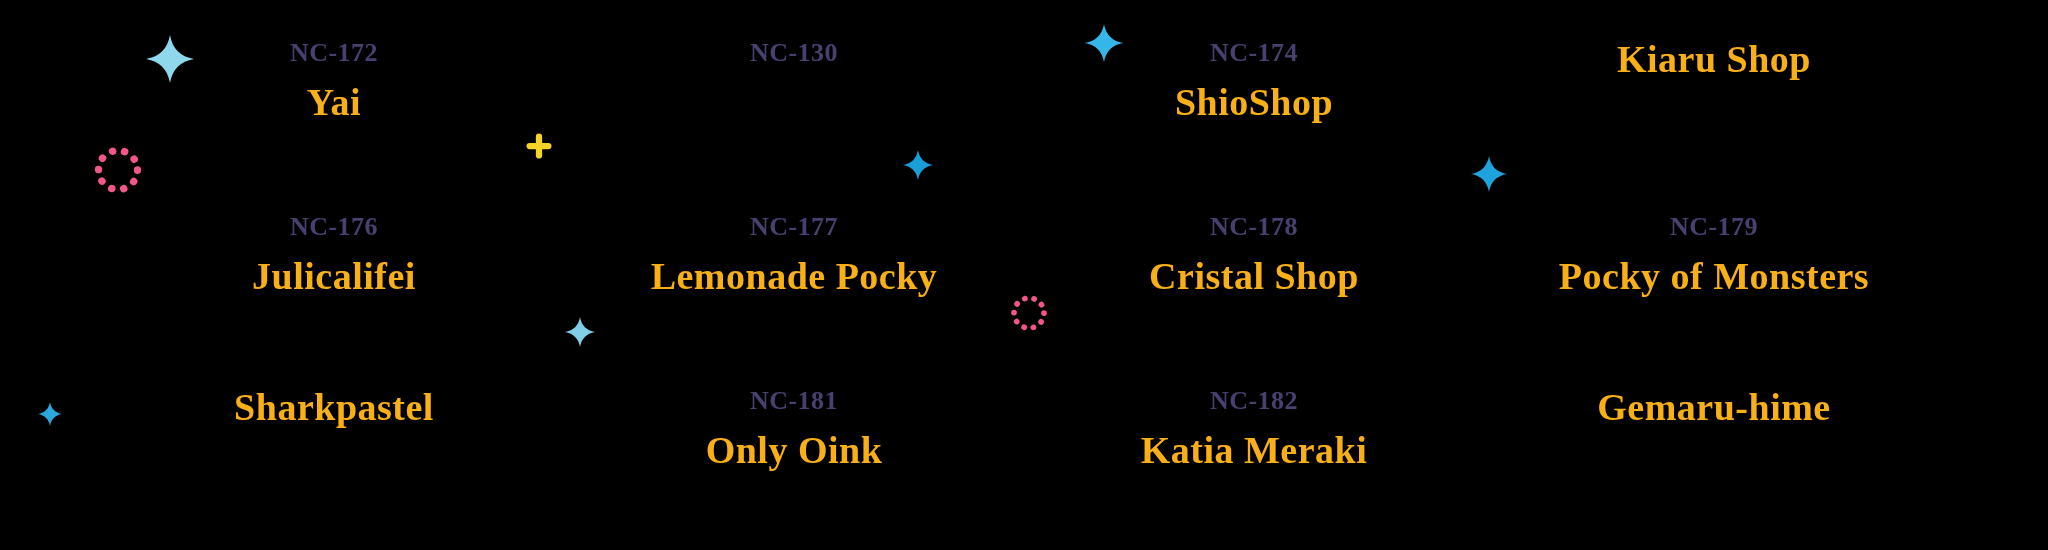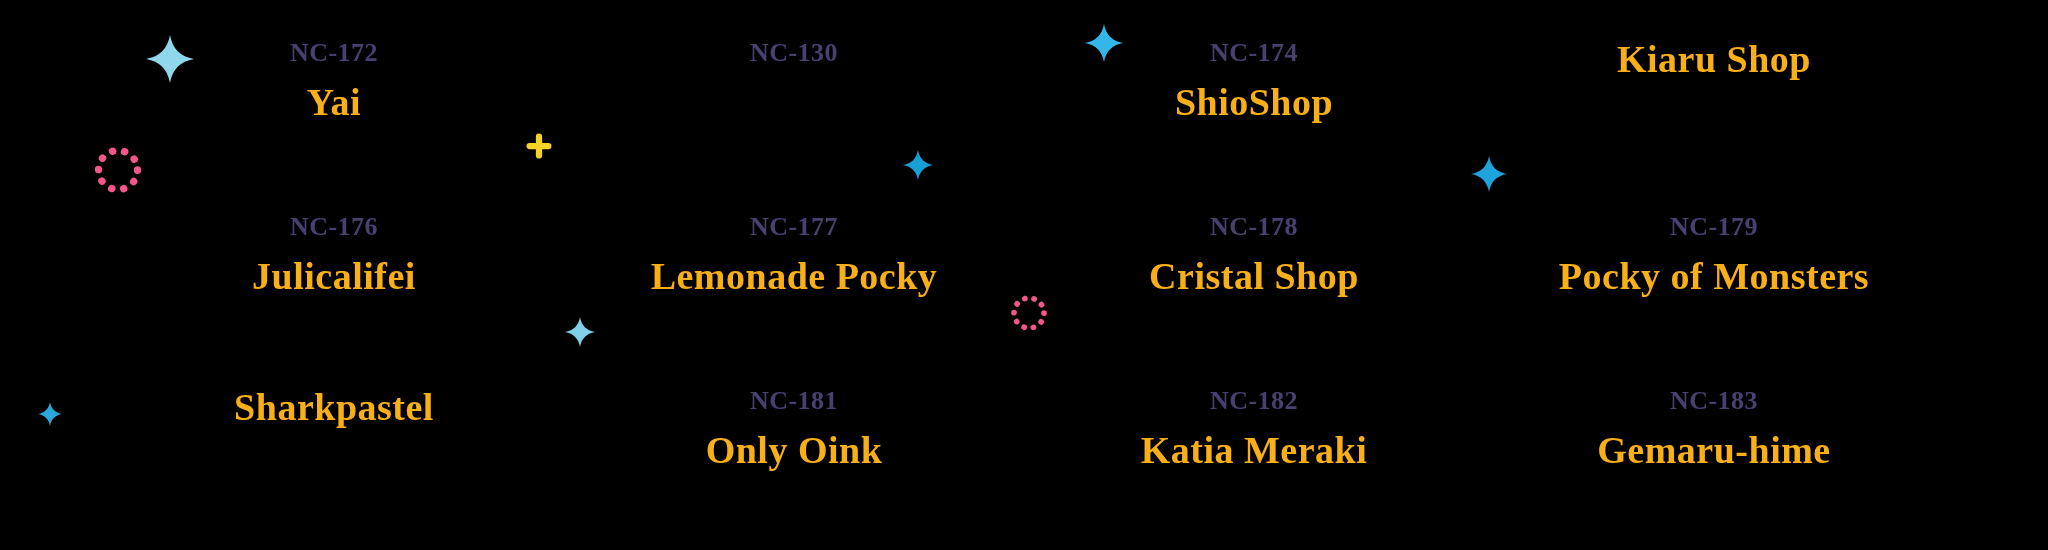--- a/index.html
+++ b/index.html
@@ -134,18 +134,17 @@
     </div>
     <div class="booth">
       <div class="code">NC-181</div>
       <div class="name">Only Oink</div>
     </div>
     <div class="booth">
       <div class="code">NC-182</div>
       <div class="name">Katia Meraki</div>
     </div>
     <div class="booth">
-      <div class="code">NC-183</div>
       <div class="name">Gemaru-hime</div>
     </div>
   </div>
 
 </div>
 
 </body></html>

